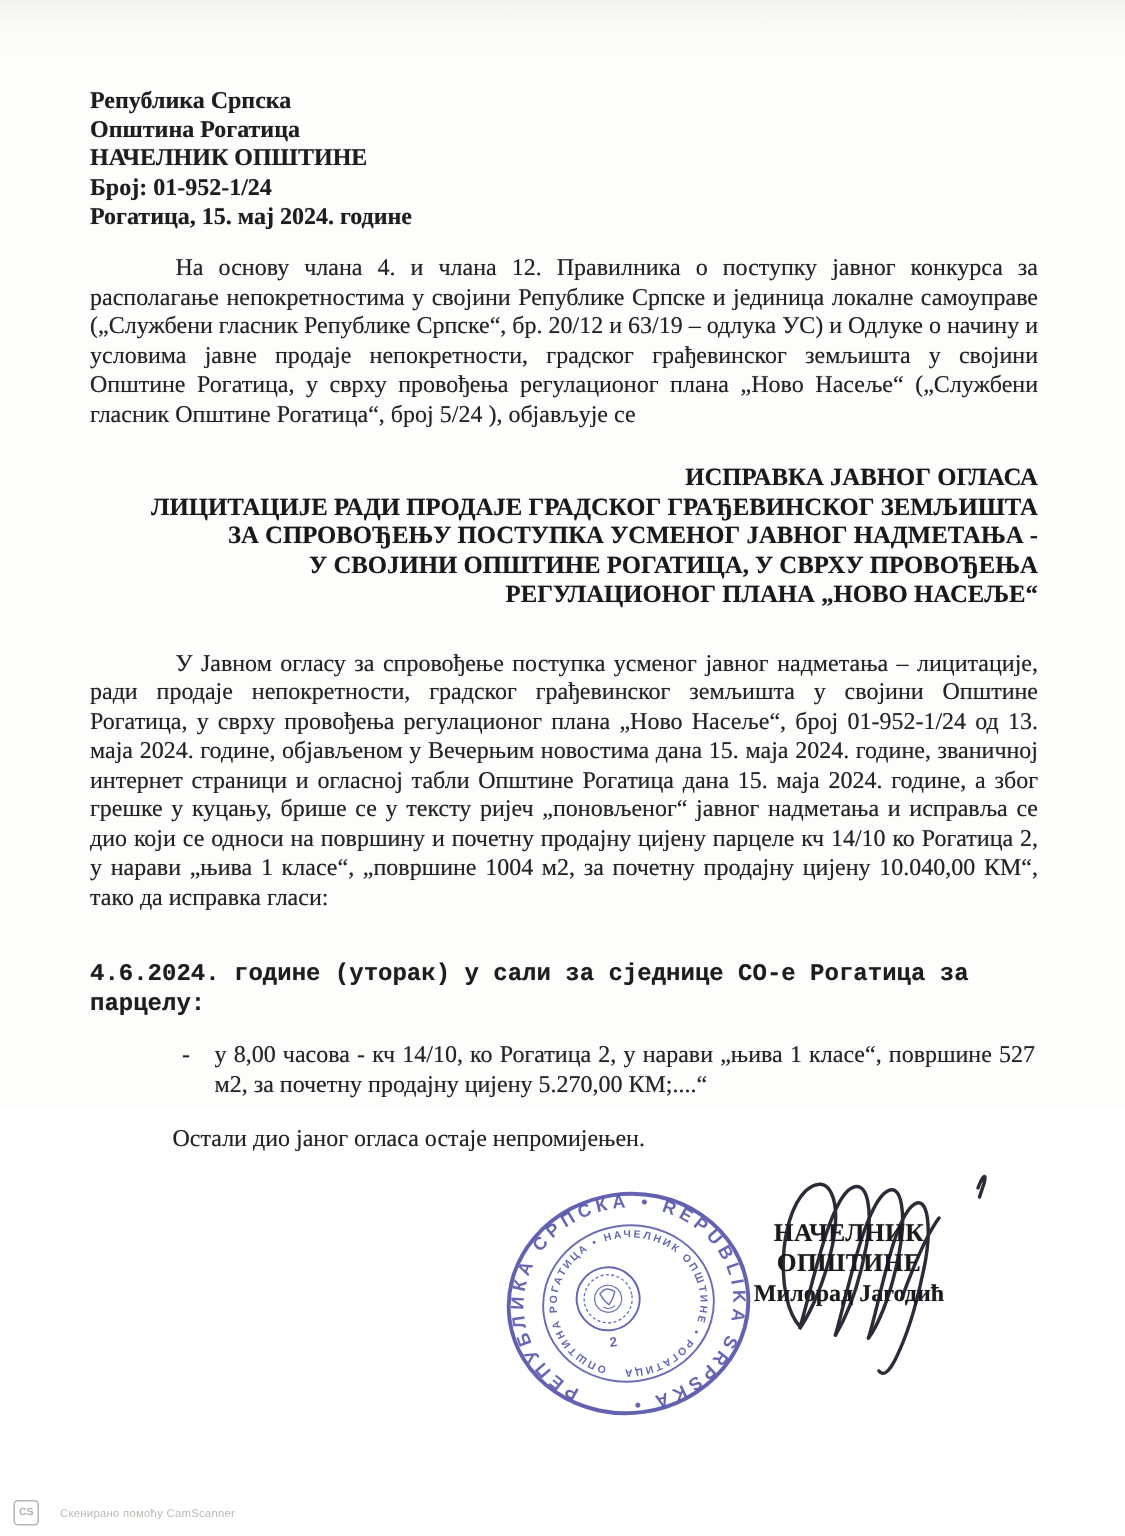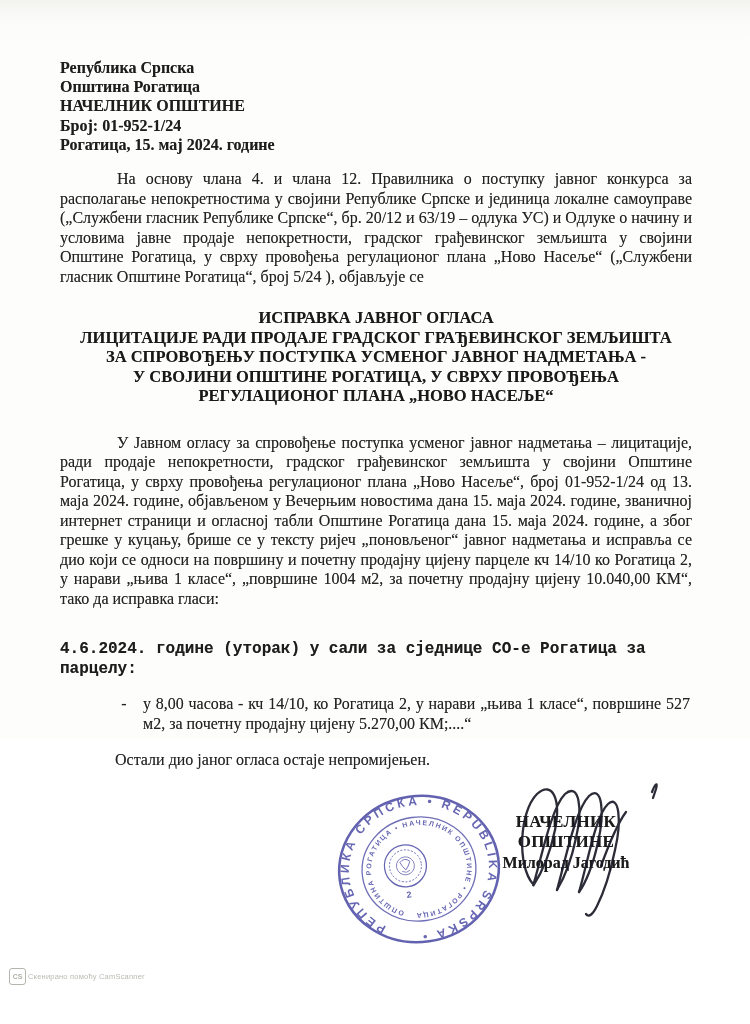--- a/index.html
+++ b/index.html
@@ -33,21 +33,21 @@
   }
   .hdr { font-weight: bold; line-height: 19.2px; color: #1d1d1d; }
   .hdr .ln { display: block; }
   p.justified {
     margin: 0; text-align: justify; text-indent: 57px;
     color: #232323;
   }
   p.intro { margin-top: 15px; }
   .title-block {
     margin-top: 22px; margin-bottom: 27px;
-    text-align: center; font-weight: bold; color: #191919;
+    text-align: right; font-weight: bold; color: #191919;
     font-size: 16.5px; line-height: 19.5px;
   }
   .title-block .ln { display: block; }
   .bold-line {
     margin: 0; font-weight: bold; color: #1d1d1d;
   }
   .correction-heading { margin-top: 16px; }
   .correction-date { margin-top: 32px; font-family: Liberation Mono, monospace; }
   .bullet-row {
     display: flex; margin-top: 15px; margin-left: 45px; margin-right: 2px;
@@ -61,22 +61,22 @@
   .sig-text-block {
     position: absolute; left: 468px; top: 812px; width: 196px;
     text-align: center; font-weight: bold; color: #1b1b1b;
     text-shadow: 0 0 0.6px rgba(25,25,25,0.45);
   }
   .sig-role { font-size: 17px; line-height: 20px; letter-spacing: 0.3px; }
   .sig-name { font-size: 16px; line-height: 21px; }
   .signature-svg { position: absolute; left: 505px; top: 774px; }
 
   .watermark {
-    position: absolute; left: 9px; top: 968px;
-    display: flex; align-items: center; gap: 2px;
+    position: absolute; left: 9px; top: 1000px;
+    display: flex; align-items: center; gap: 14px;
     color: #b9b9b2;
   }
   .cs-logo {
     width: 15px; height: 15px; border: 1.5px solid #b5b5ae; border-radius: 3px;
     font-family: "Liberation Sans", sans-serif; font-size: 7px; font-weight: bold;
     display: flex; align-items: center; justify-content: center; color: #b0b0a9;
   }
   .wm-text { font-family: "Liberation Sans", sans-serif; font-size: 7.5px; letter-spacing: 0.2px; }
 </style>
 </head>

